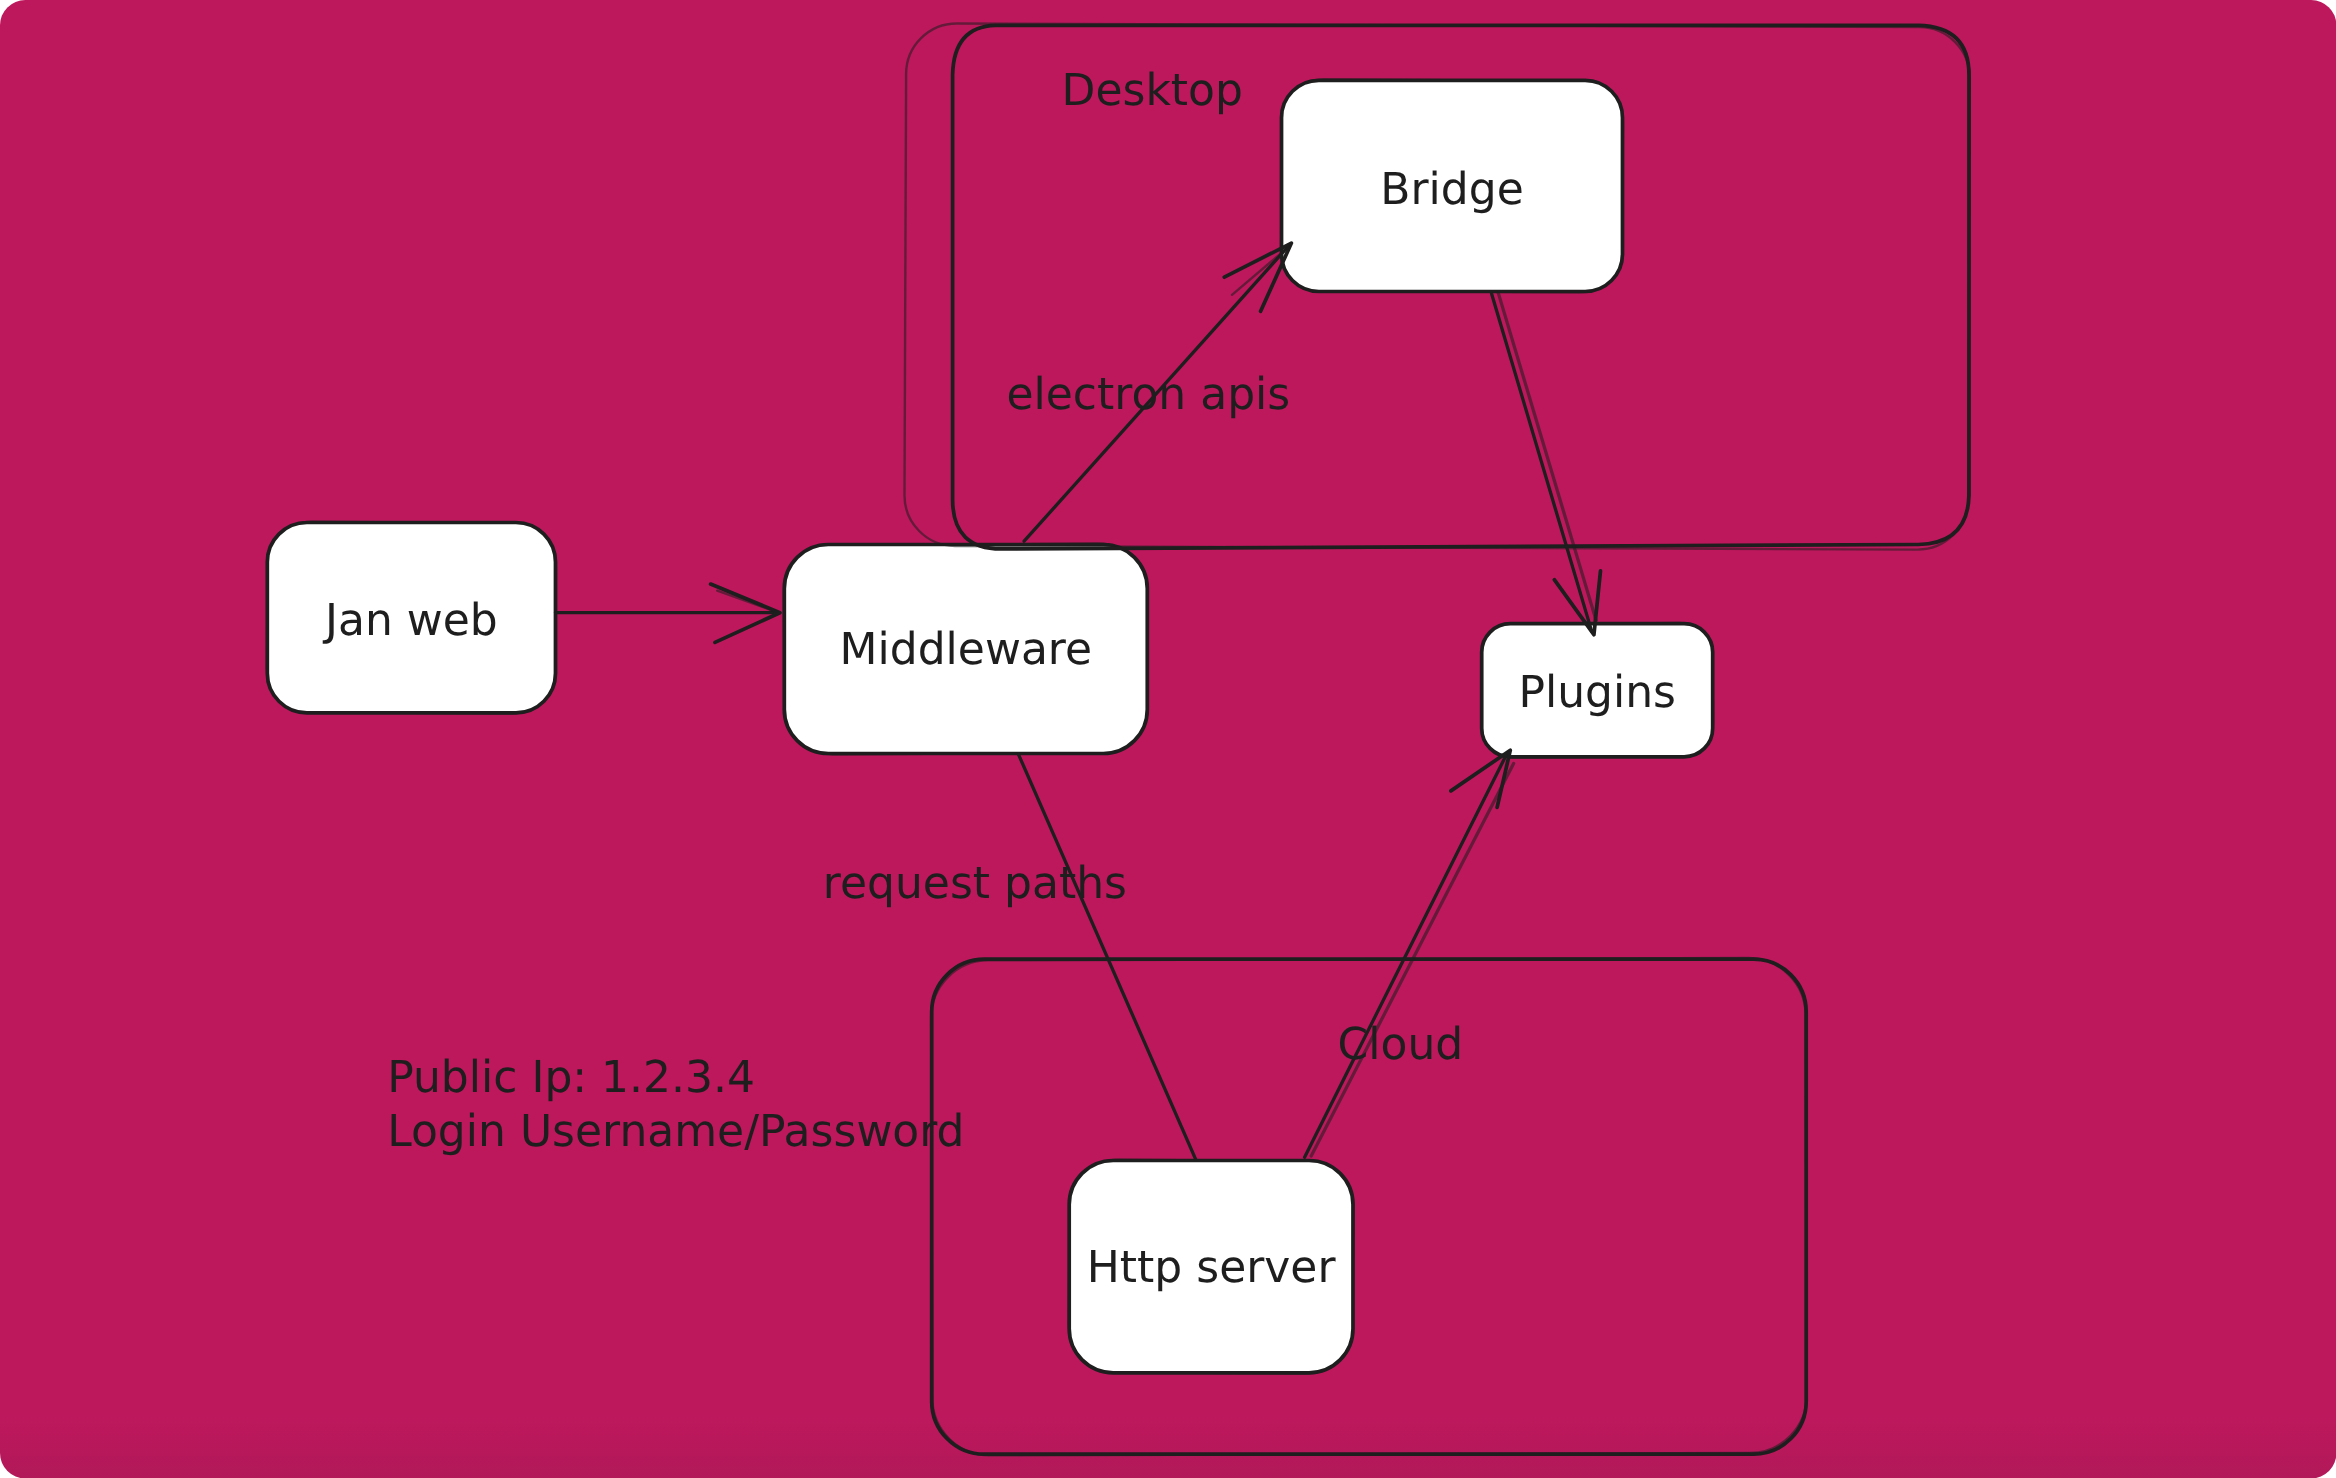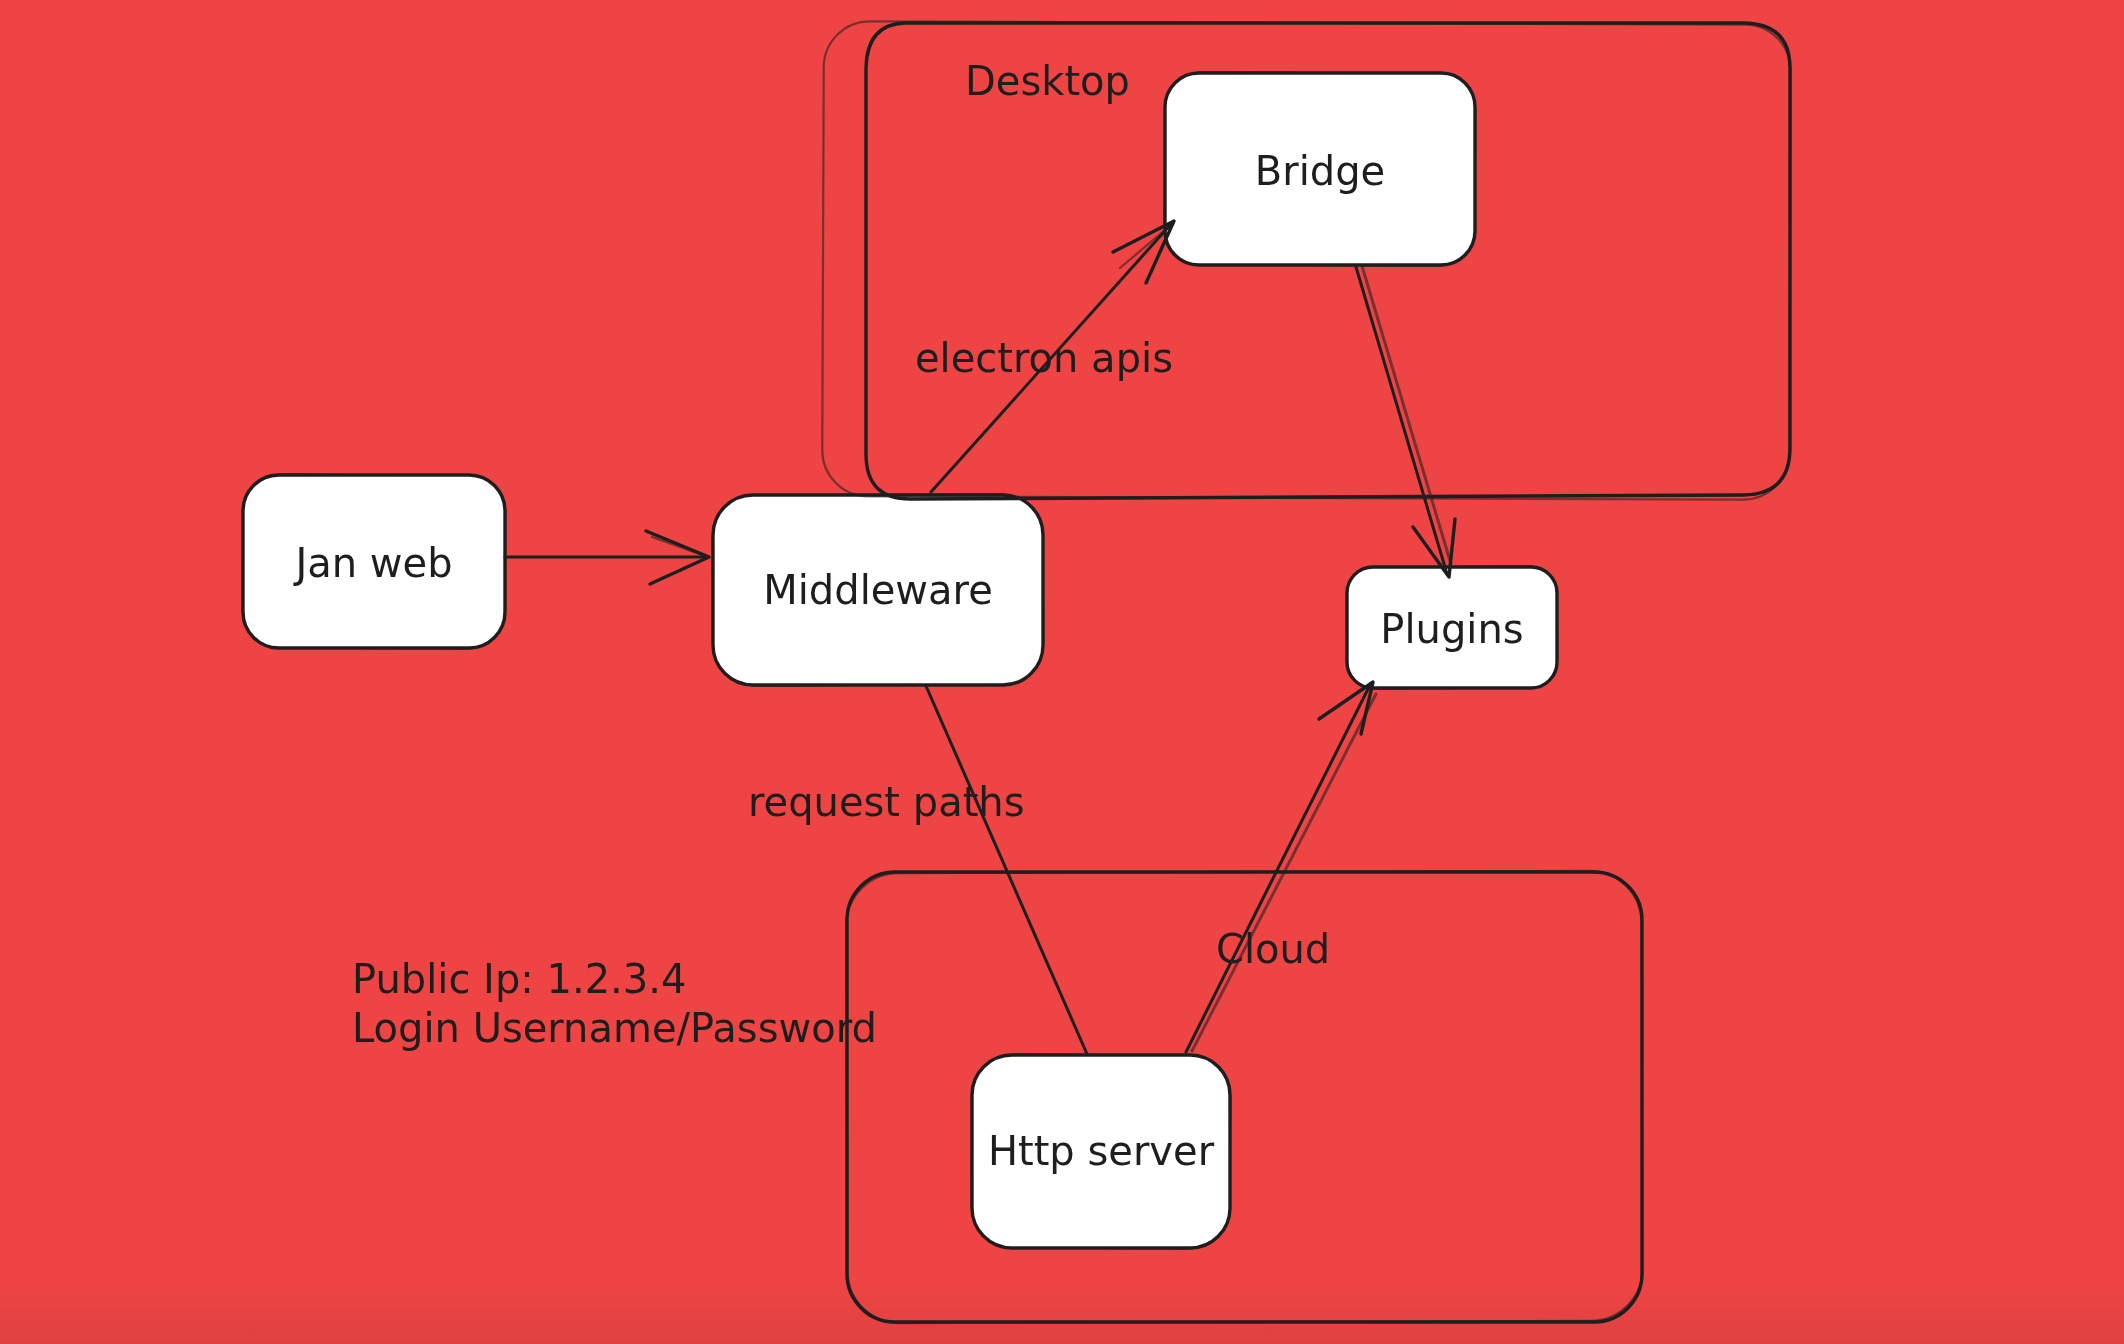--- a/index.html
+++ b/index.html
@@ -5,22 +5,23 @@
   html, body {
     margin: 0;
     padding: 0;
     background: #ffffff;
     font-family: "DejaVu Sans", sans-serif;
   }
   #stage {
     position: relative;
     width: 2124px;
     height: 1344px;
-    background: #ef4444;
+    background: #be185d;
     overflow: hidden;
+    border-radius: 23px;
   }
   #diagram-svg {
     position: absolute;
     top: 0;
     left: 0;
   }
   #bottom-fade {
     position: absolute;
     left: 0;
     bottom: 0;

